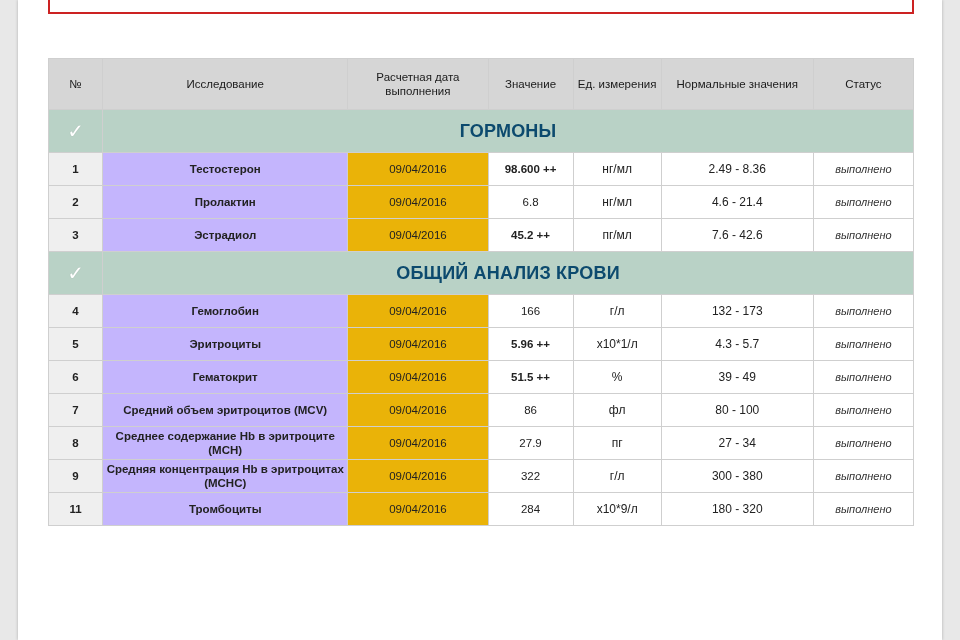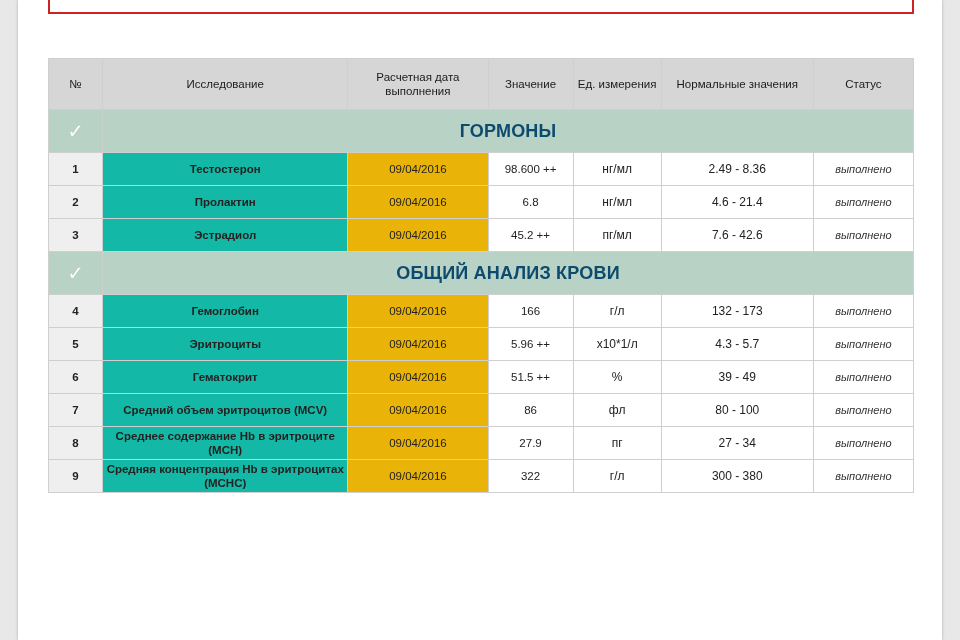--- a/index.html
+++ b/index.html
@@ -73,33 +73,33 @@
     background: #ffffff;
   }
   td.num {
     font-weight: bold;
     font-size: 11.5px;
     background: #efefef;
   }
   td.study {
     font-weight: bold;
     font-size: 11.5px;
-    background: #14b8a6;
+    background: #c4b5fd;
     padding: 4px 6px;
     line-height: 1.25;
   }
   td.date {
     font-weight: normal;
     background: #eab308;
   }
   td.value {
     font-size: 11.5px;
   }
   td.value.flag {
-    font-weight: normal;
+    font-weight: bold;
   }
   td.unit, td.norm {
     font-size: 12px;
   }
   td.status {
     font-size: 11px;
     color: #333;
     font-style: italic;
   }
   tr.section td {
@@ -238,16 +238,25 @@
         </tr>
         <tr>
           <td class="num">9</td>
           <td class="study">Средняя концентрация Hb в эритроцитах (MCHC)</td>
           <td class="date">09/04/2016</td>
           <td class="value">322</td>
           <td class="unit">г/л</td>
           <td class="norm">300 - 380</td>
           <td class="status">выполнено</td>
         </tr>
+        <tr>
+          <td class="num">11</td>
+          <td class="study">Тромбоциты</td>
+          <td class="date">09/04/2016</td>
+          <td class="value">284</td>
+          <td class="unit">х10*9/л</td>
+          <td class="norm">180 - 320</td>
+          <td class="status">выполнено</td>
+        </tr>
       </tbody>
   </table>
 
 </div>
 
 </body></html>

